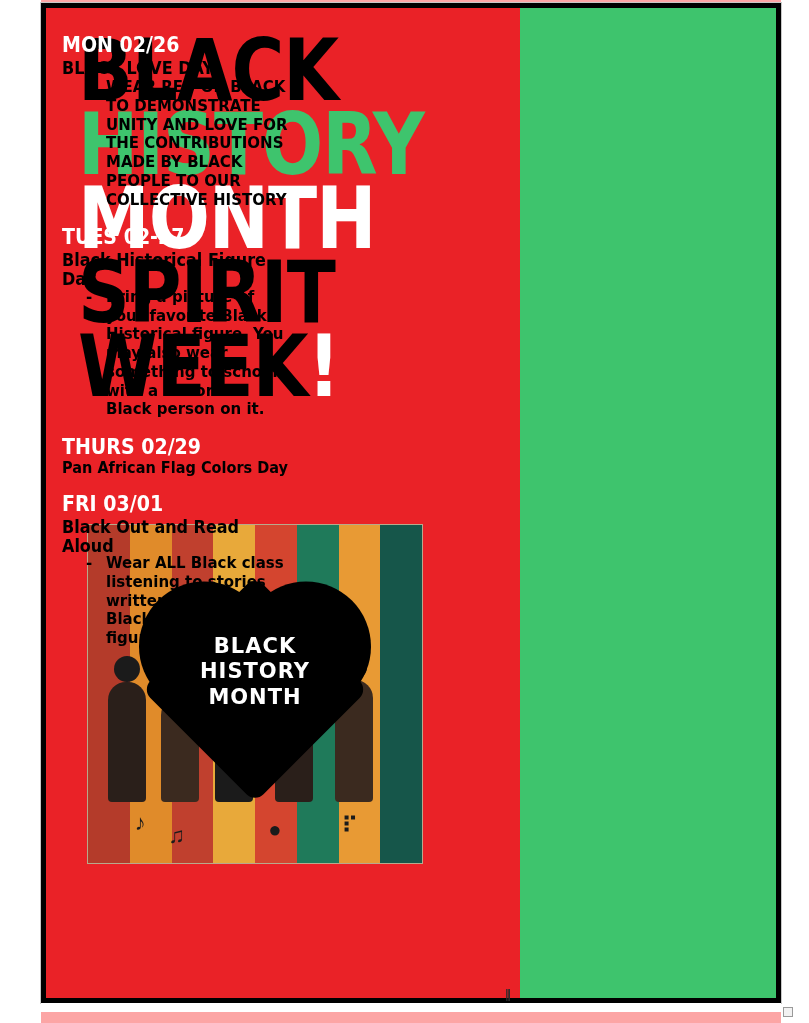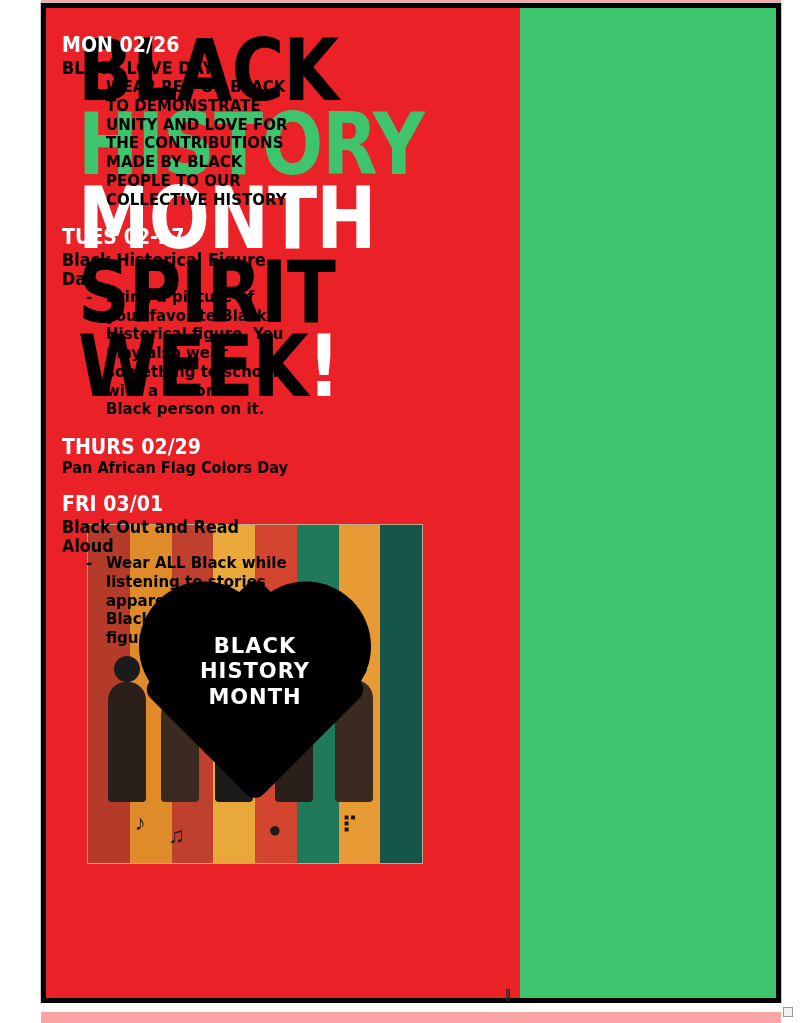--- a/index.html
+++ b/index.html
@@ -364,21 +364,21 @@
 
         <div class="day-block">
           <div class="day-date">THURS 02/29</div>
           <div class="day-title small">Pan African Flag Colors Day</div>
         </div>
 
         <div class="day-block">
           <div class="day-date">FRI 03/01</div>
           <div class="day-title">Black Out and Read Aloud</div>
           <ul class="bullets b-fri">
-            <li>Wear ALL Black while listening to stories apparel by or about Black historical figures</li>
+            <li>Wear ALL Black class listening to stories written by or about Black historical figures</li>
           </ul>
         </div>
 
       </div>
     </div>
   </div>
 
   <div class="doc-bottom-bar"></div>
   <div class="page-break-mark">|||</div>
   <div class="resize-handle"></div>

